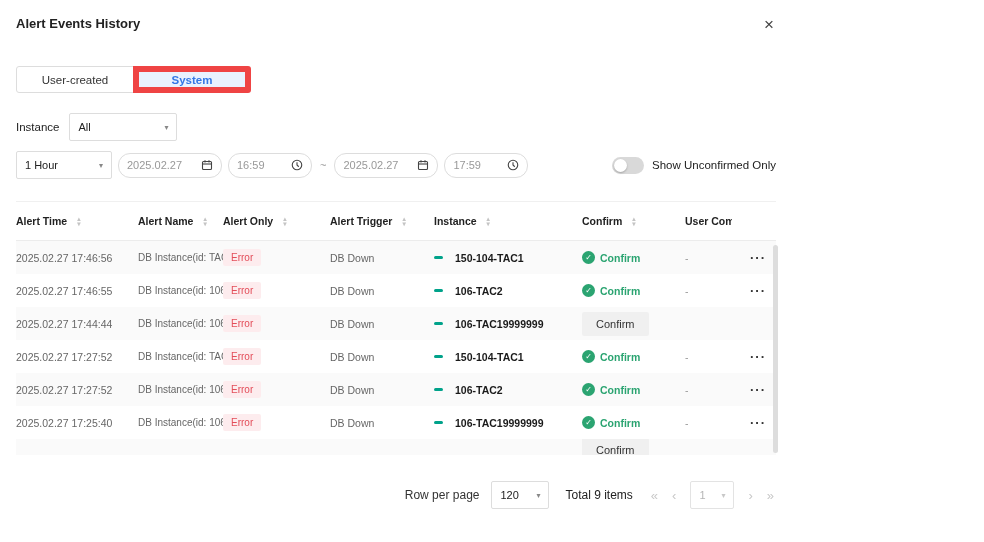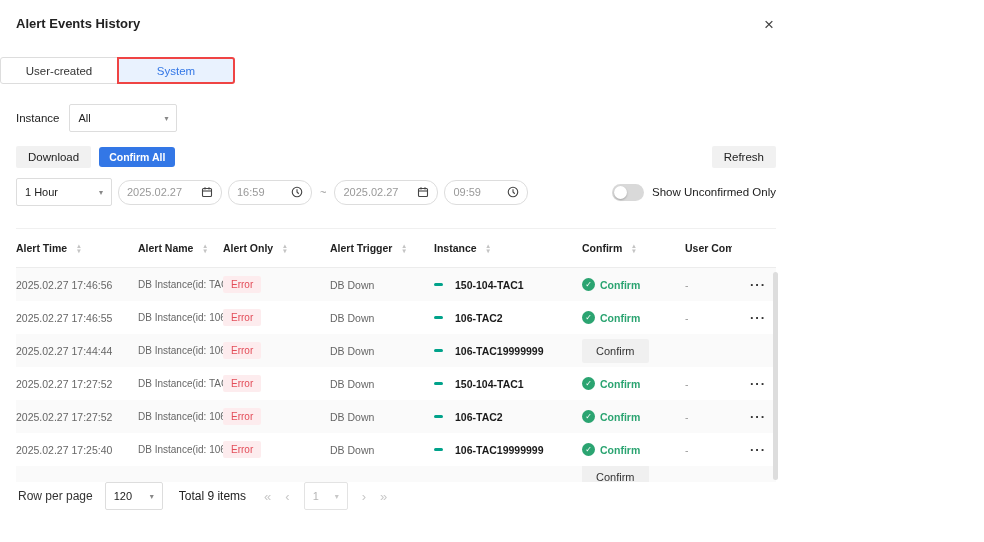--- a/index.html
+++ b/index.html
@@ -6,24 +6,24 @@
   html,body { background:#fff; }
   body { font-family:"Liberation Sans", sans-serif; color:#333; }
   .page { position:relative; width:792px; height:542px; background:#fff; overflow:hidden; }
 
   
   .dlg-header { padding:16px 18px 0 16px; display:flex; justify-content:space-between; align-items:flex-start; }
   .dlg-title { font-size:13px; font-weight:bold; color:#222; }
   .close-btn { font-size:17px; color:#444; line-height:1; cursor:pointer; background:none; border:none; font-family:inherit; }
 
   
-  .tabs { display:flex; padding:0 0; margin-top:24px; }
+  .tabs { display:flex; padding:0 16px; margin-top:33px; }
   .tab { width:118px; height:27px; display:flex; align-items:center; justify-content:center; font-size:11.5px; cursor:pointer; background:#fff; border:1px solid #ddd; color:#333; }
   .tab.first { border-radius:3px 0 0 3px; }
-  .tab.active { background:#e9f2fe; border:2px solid #ef4444; color:#3377e6; font-weight:normal; border-radius:0 3px 3px 0; margin-left:-1px; z-index:1; }
+  .tab.active { background:#e9f2fe; border:6px solid #ef4444; color:#3377e6; font-weight:bold; border-radius:0 3px 3px 0; margin-left:-1px; z-index:1; }
 
   
   .row-instance { display:flex; align-items:center; gap:10px; padding:0 16px; margin-top:20px; }
   .lbl { font-size:11.5px; color:#222; }
   .select { height:24px; border:1px solid #ddd; border-radius:2px; background:#fff; display:flex; align-items:center; justify-content:space-between; padding:13px 8px; font-size:11px; color:#222; cursor:pointer; }
   .select .caret { font-size:8px; color:#888; margin-left:8px; }
   .sel-instance { width:108px; }
 
   
   .row-actions { display:flex; align-items:center; padding:0 16px; margin-top:14px; }
@@ -63,21 +63,21 @@
   .ctext { color:#2ba471; font-weight:bold; font-size:10.5px; }
   .confirm-btn { background:#f0f0f0; border:none; border-radius:2px; padding:6px 14px; font-size:11px; color:#333; cursor:pointer; font-family:inherit; }
   .td.comment { color:#999; }
   .td.menu { text-align:right; padding-right:10px; cursor:pointer; }
   .dots { color:#333; font-weight:bold; font-size:13px; letter-spacing:1px; }
   .partial { height:16px; overflow:hidden; }
   .partial .confirm-btn { margin-top:6px; }
   .vscroll { position:absolute; right:-2px; top:44px; width:5px; height:208px; background:#ddd; border-radius:3px; cursor:pointer; }
 
   
-  .row-pagination { display:flex; align-items:center; gap:12px; padding:0 18px; }
+  .row-pagination { display:flex; align-items:center; justify-content:flex-end; gap:12px; padding:0 18px; margin-top:26px; }
   .pg-label { font-size:12px; color:#333; }
   .sel-rows { width:58px; height:25px; }
   .pg-total { font-size:12px; color:#222; margin-left:4px; }
   .pg-nav { display:flex; align-items:center; gap:14px; margin-left:6px; }
   .pg-arrow { color:#c8c8c8; font-size:13px; cursor:default; background:none; border:none; font-family:inherit; }
   .pg-page { width:44px; height:25px; border:1px solid #e3e3e3; color:#b5b5b5; }
   .pg-page .caret { color:#c8c8c8; }
   svg.ic { display:block; }
 </style>
 </head>
@@ -96,26 +96,20 @@
   </div>
 
   <div class="row-instance">
     <span class="lbl">Instance</span>
     <div class="select sel-instance">
       <span>All</span>
       <span class="caret">▾</span>
     </div>
   </div>
 
-  <div class="row-actions">
-    <button class="btn-plain">Download</button>
-    <button class="btn-primary">Confirm All</button>
-    <div class="spacer"></div>
-    <button class="btn-plain">Refresh</button>
-  </div>
 
   <div class="row-filters">
     <div class="select sel-period">
       <span style="color:#222">1 Hour</span>
       <span class="caret">▾</span>
     </div>
     <div class="input date">
       <span>2025.02.27</span>
       <span>
           <svg class="ic" viewBox="0 0 24 24" width="12" height="12">
@@ -141,21 +135,21 @@
       <span>
           <svg class="ic" viewBox="0 0 24 24" width="12" height="12">
             <rect x="3" y="5" width="18" height="16" rx="2" fill="none" stroke="#444" stroke-width="2.2"></rect>
             <line x1="3" y1="10" x2="21" y2="10" stroke="#444" stroke-width="2.2"></line>
             <line x1="8" y1="2.5" x2="8" y2="7" stroke="#444" stroke-width="2.2"></line>
             <line x1="16" y1="2.5" x2="16" y2="7" stroke="#444" stroke-width="2.2"></line>
           </svg>
         </span>
     </div>
     <div class="input time">
-      <span>09:59</span>
+      <span>17:59</span>
       <span>
           <svg class="ic" viewBox="0 0 24 24" width="12" height="12">
             <circle cx="12" cy="12" r="9.5" fill="none" stroke="#444" stroke-width="2.2"></circle>
             <path d="M12 6.5v5.5l3.5 3.5" fill="none" stroke="#444" stroke-width="2.2"></path>
           </svg>
         </span>
     </div>
     <div class="spacer"></div>
     <div class="toggle-wrap">
       <div class="toggle">

